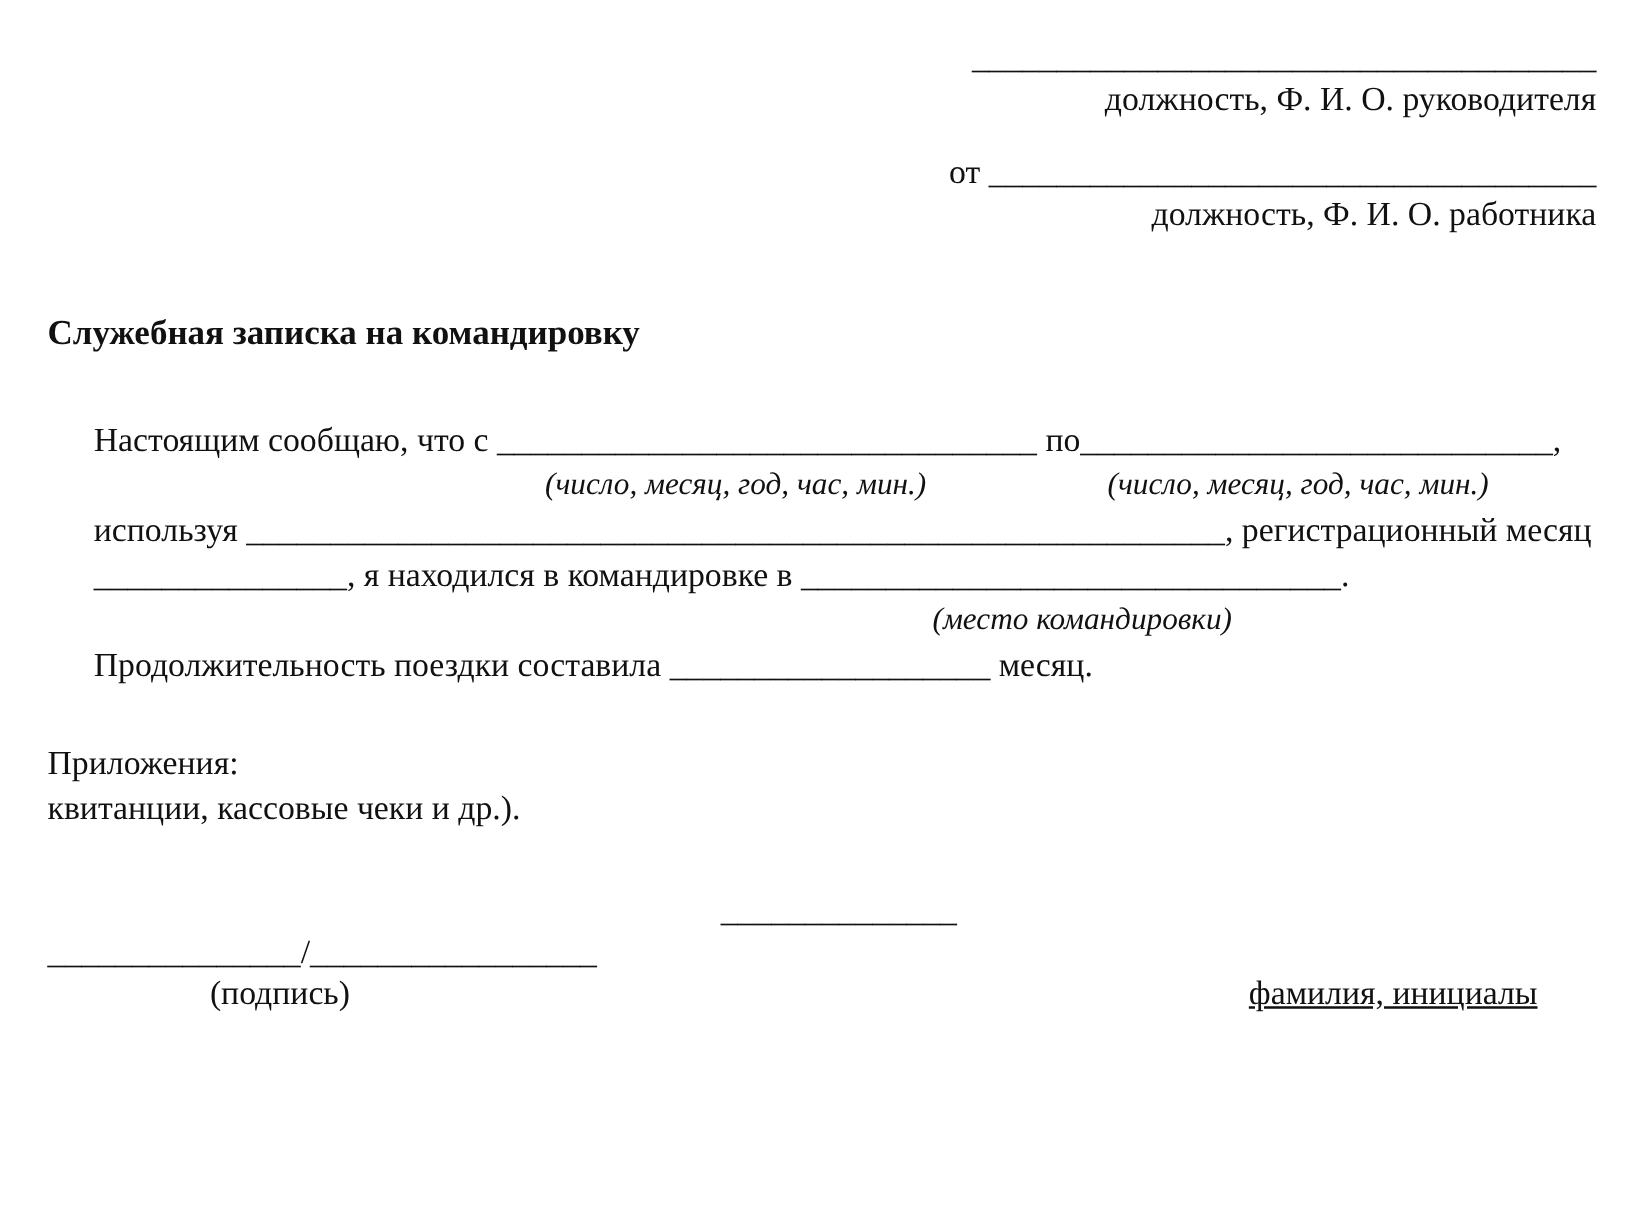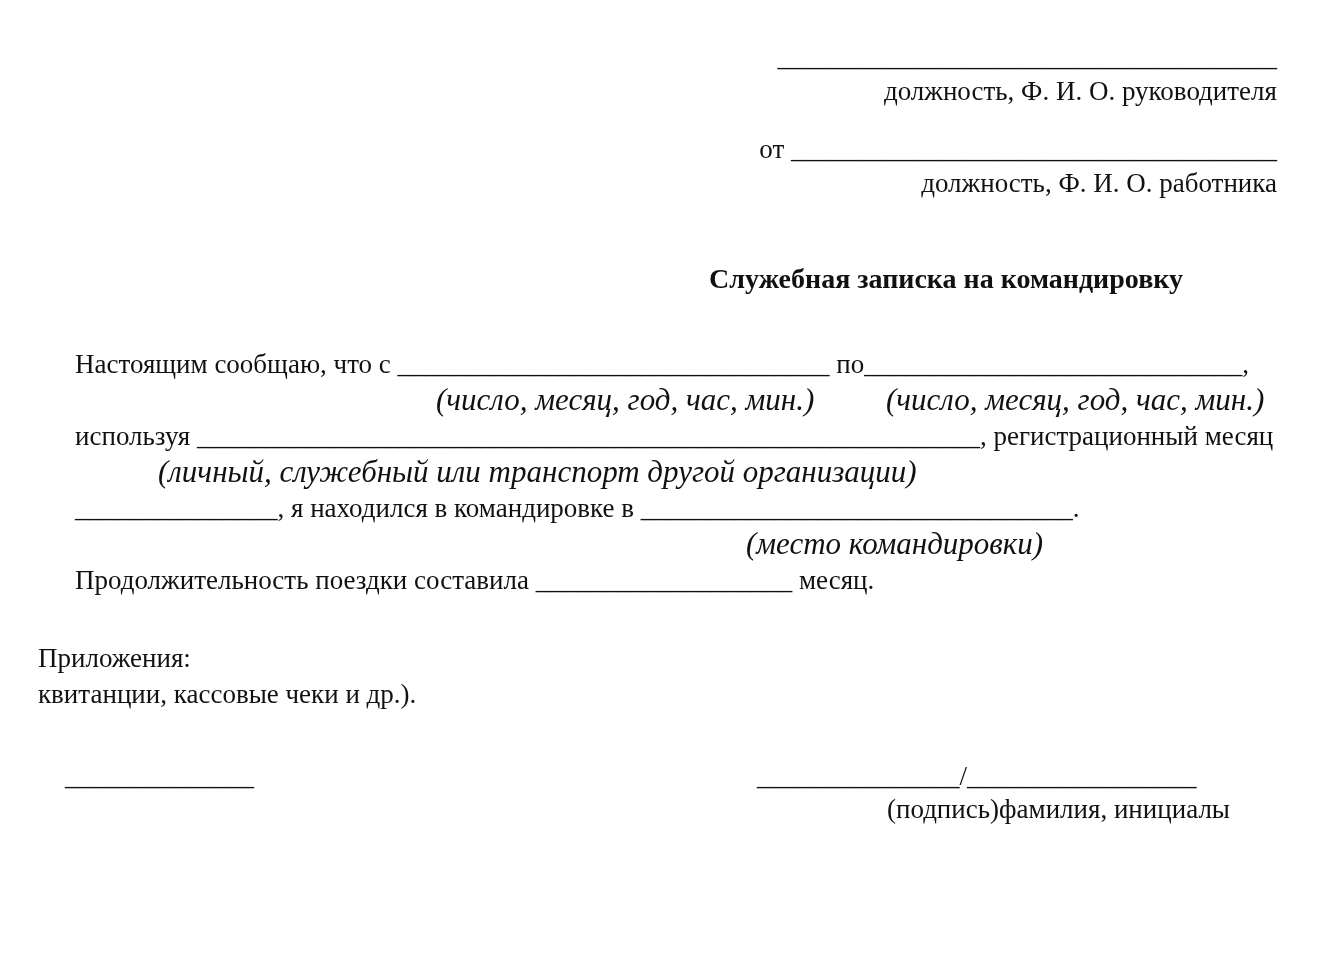--- a/index.html
+++ b/index.html
@@ -6,68 +6,69 @@
   html, body { background: #ffffff; }
   .page {
     position: relative;
     width: 1317px;
     height: 976px;
     background: #ffffff;
     color: #111111;
     font-family: "Liberation Serif", "DejaVu Serif", serif;
     font-size: 27px;
     overflow: hidden;
-    padding: 40px 40px 0 38px;
+    padding: 28px 40px 0 38px;
   }
   
   .addressee {
     text-align: right;
     line-height: 34px;
   }
   .addressee .from-line { margin-top: 24px; }
   .addressee .blank { letter-spacing: 0; white-space: nowrap; }
   
   .doc-title {
     margin-top: 62px;
     padding-right: 94px;
-    text-align: right;
+    text-align: left;
     font-size: 28px;
     font-weight: bold;
     line-height: 34px;
   }
   
   .body-block { margin-top: 50px; line-height: 36px; }
   .body-line { white-space: nowrap; margin-left: 37px; }
   .hint-row {
     position: relative;
     height: 36px;
     font-style: italic;
-    font-size: 31px;
+    font-size: 25px;
   }
   .hint-row .hint { position: absolute; top: 0; white-space: nowrap; }
   .hint-dt1 { left: 398px; }
   .hint-dt2 { left: 848px; }
   .hint-vehicle { left: 120px; }
   .hint-place { left: 708px; }
   
   .attachments { margin-top: 42px; line-height: 36px; }
   .just-line { text-align: justify; text-align-last: justify; }
   
   .sig-row {
     margin-top: 48px;
     display: flex;
     justify-content: space-between;
     line-height: 33px;
+    flex-direction: column;
   }
   .sig-left { margin-left: 27px; text-align: center; }
   .sig-right { margin-right: 47px; }
   .sig-line { white-space: nowrap; }
   .sig-labels { display: flex; }
   .sig-labels .cell-sign { width: 242px; text-align: right; }
-  .sig-labels .cell-name { flex: 1; text-align: left; }
+  .sig-labels .cell-name { flex: 1; text-align: right; text-decoration: underline; }
 </style>
 </head>
 <body>
 
 <div class="page">
 
   <div class="addressee">
     <div class="blank">_____________________________________</div>
     <div>должность, Ф. И. О. руководителя</div>
     <div class="from-line"><span>от</span> <span class="blank">____________________________________</span></div>
@@ -80,23 +81,20 @@
 
     <div class="body-line"><span>Настоящим сообщаю, что с</span> <span class="blank">________________________________</span> <span>по</span><span class="blank">____________________________</span><span>,</span></div>
 
     <div class="hint-row">
       <span class="hint hint-dt1">(число, месяц, год, час, мин.)</span>
       <span class="hint hint-dt2">(число, месяц, год, час, мин.)</span>
     </div>
 
     <div class="body-line"><span>используя</span> <span class="blank">__________________________________________________________</span><span>, регистрационный месяц</span></div>
 
-    <div class="hint-row">
-      <span class="hint hint-vehicle">(личный, служебный или транспорт другой организации)</span>
-    </div>
 
     <div class="body-line"><span class="blank">_______________</span><span>, я находился в командировке в</span> <span class="blank">________________________________</span><span>.</span></div>
 
     <div class="hint-row">
       <span class="hint hint-place">(место командировки)</span>
     </div>
 
     <div class="body-line"><span>Продолжительность поездки составила</span> <span class="blank">___________________</span> <span>месяц.</span></div>
 
   </div>

